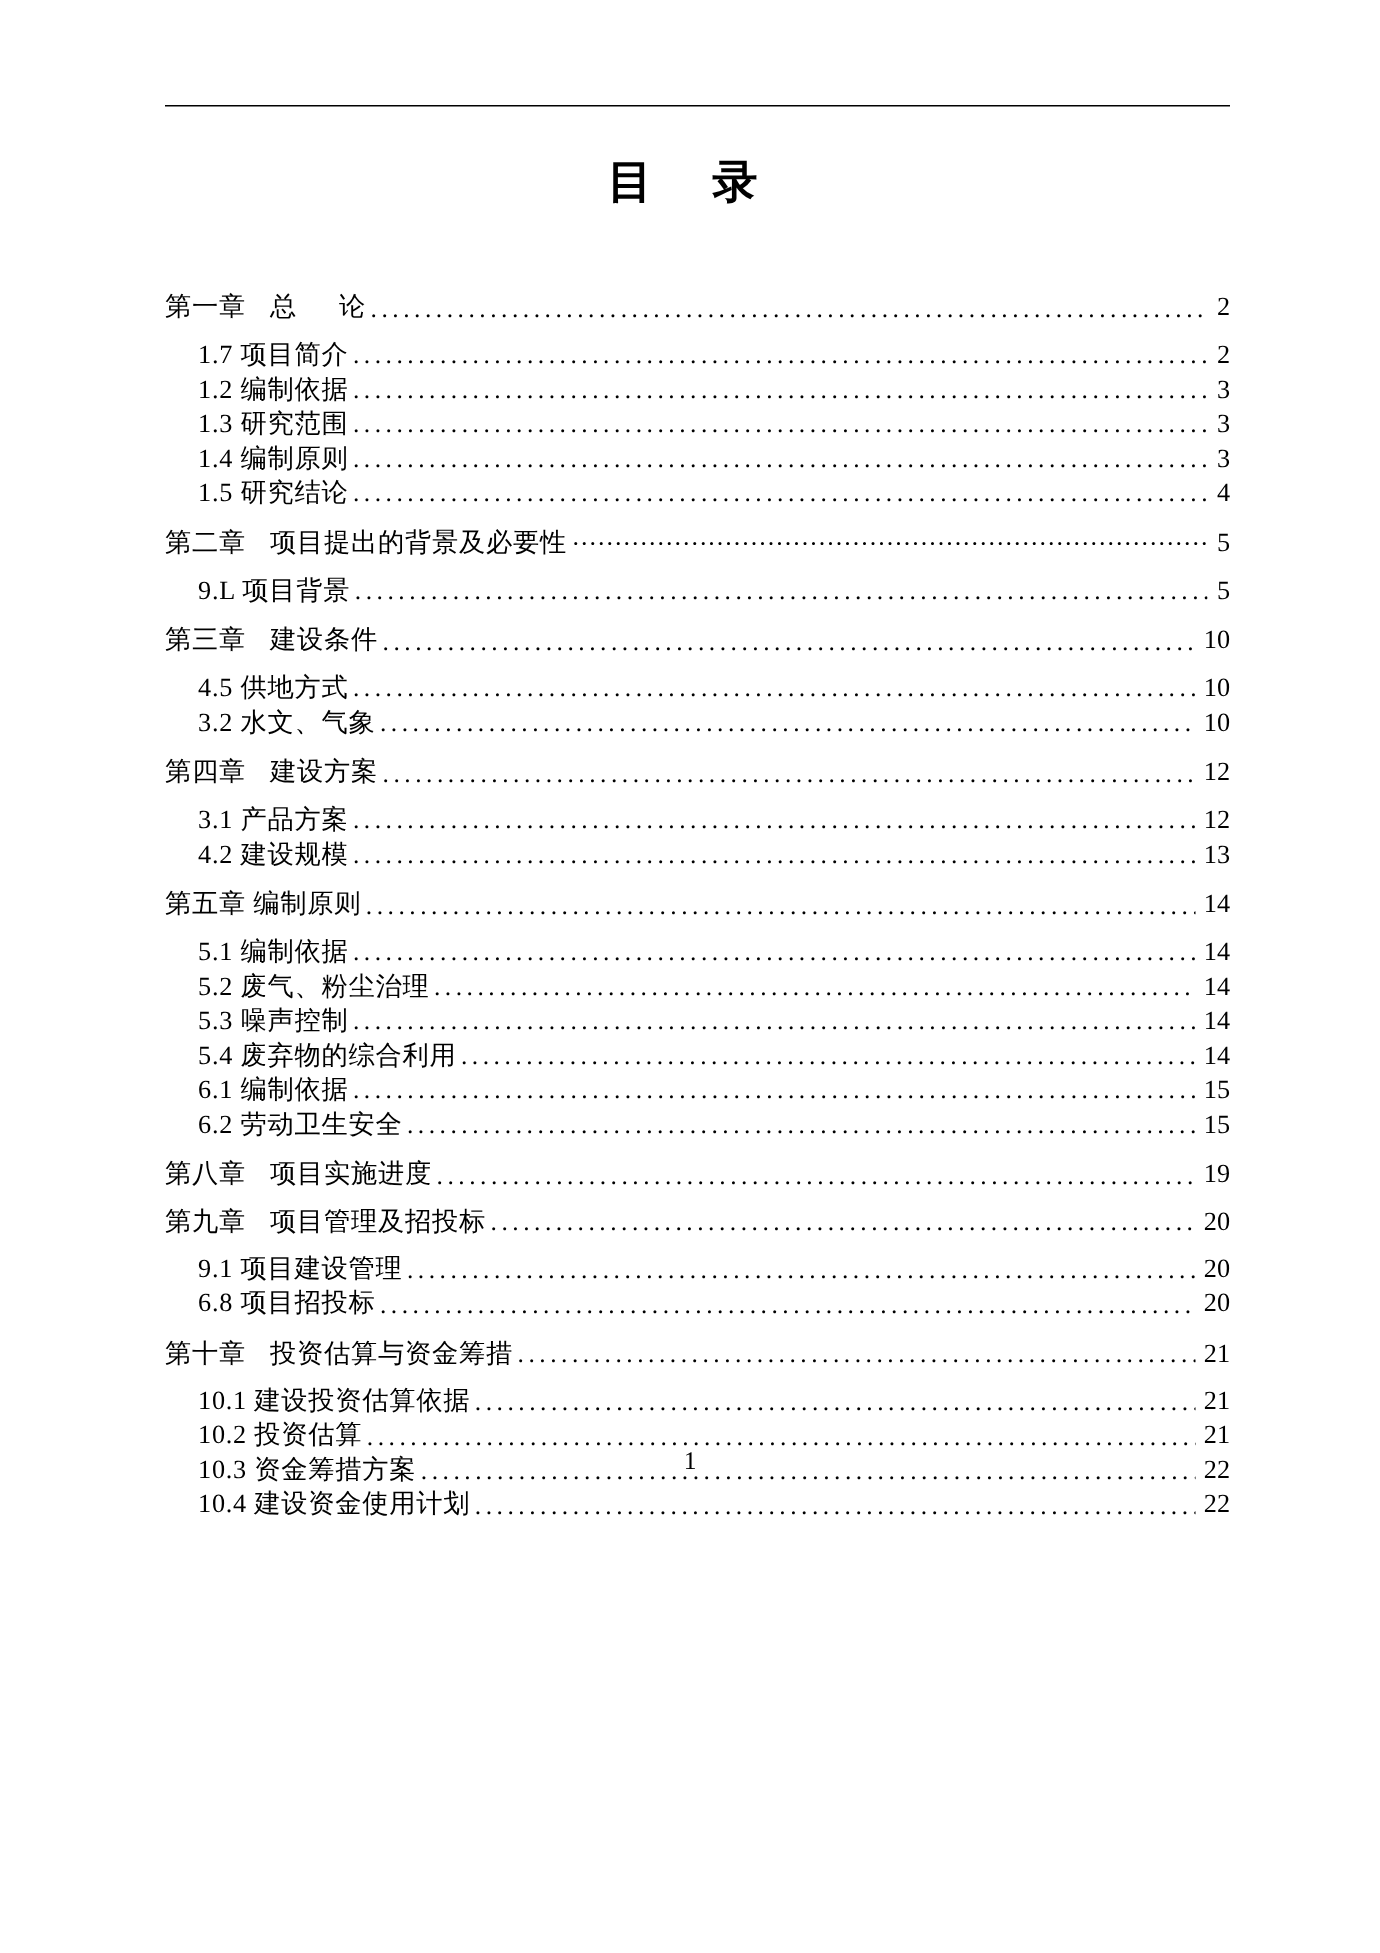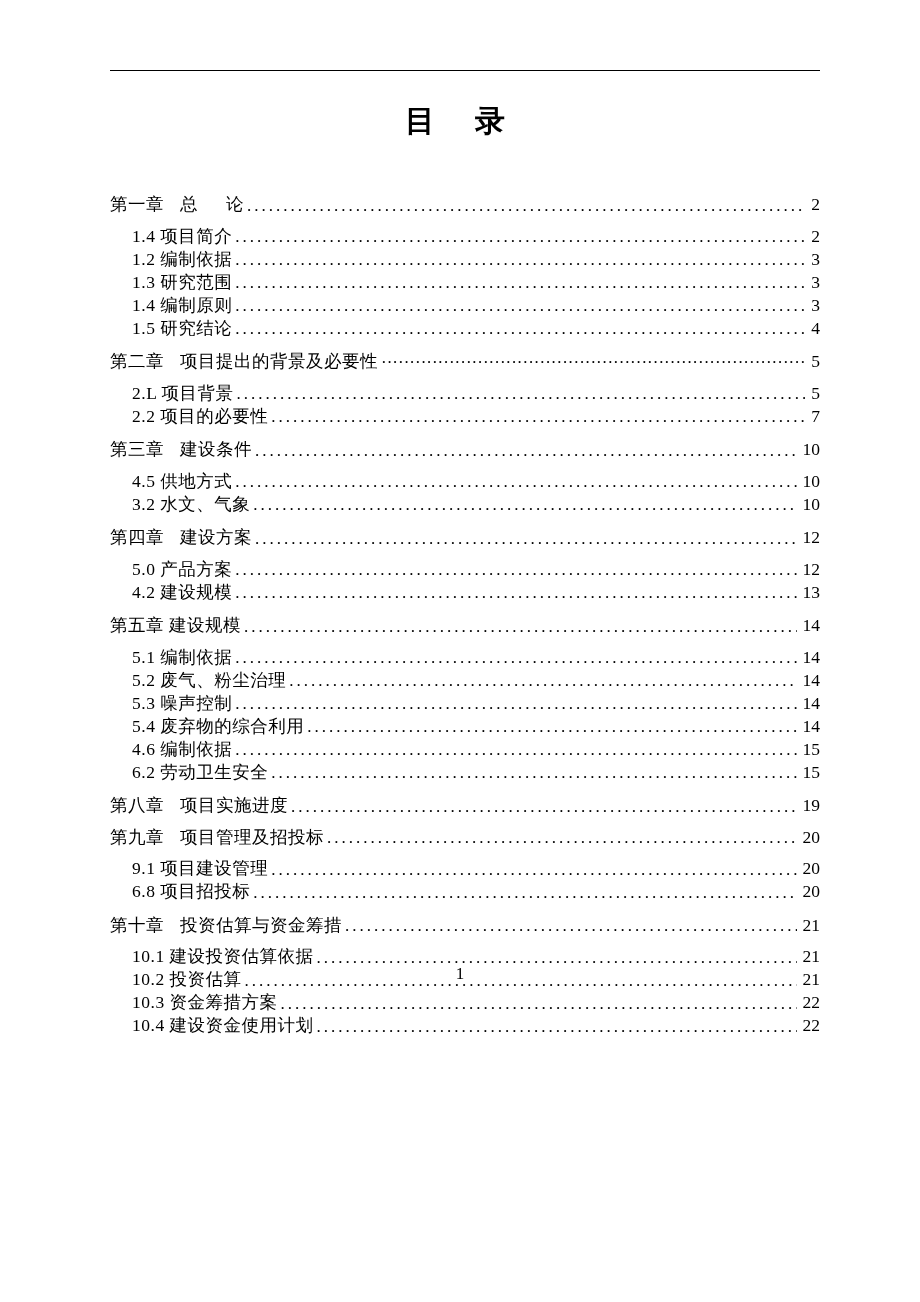--- a/index.html
+++ b/index.html
@@ -88,21 +88,21 @@
   <hr class="hr-top">
   <h1 class="title">目录</h1>
 
   <div class="toc" id="toc">
       <div class="toc-line chapter first">
         <span class="toc-label">第一章<span class="sp sp-md"></span>总<span class="sp sp-lg"></span>论</span>
         <span class="toc-leader"></span>
         <span class="toc-page">2</span>
       </div>
       <div class="toc-line sub">
-        <span class="toc-label">1.4 项目简介</span>
+        <span class="toc-label">1.7 项目简介</span>
         <span class="toc-leader"></span>
         <span class="toc-page">2</span>
       </div>
       <div class="toc-line sub">
         <span class="toc-label">1.2 编制依据</span>
         <span class="toc-leader"></span>
         <span class="toc-page">3</span>
       </div>
       <div class="toc-line sub">
         <span class="toc-label">1.3 研究范围</span>
@@ -118,29 +118,24 @@
         <span class="toc-label">1.5 研究结论</span>
         <span class="toc-leader"></span>
         <span class="toc-page">4</span>
       </div>
       <div class="toc-line chapter">
         <span class="toc-label">第二章<span class="sp sp-md"></span>项目提出的背景及必要性</span>
         <span class="toc-leader dense"></span>
         <span class="toc-page">5</span>
       </div>
       <div class="toc-line sub">
-        <span class="toc-label">2.L 项目背景</span>
+        <span class="toc-label">9.L 项目背景</span>
         <span class="toc-leader"></span>
         <span class="toc-page">5</span>
       </div>
-      <div class="toc-line sub">
-        <span class="toc-label">2.2 项目的必要性</span>
-        <span class="toc-leader"></span>
-        <span class="toc-page">7</span>
-      </div>
       <div class="toc-line chapter">
         <span class="toc-label">第三章<span class="sp sp-md"></span>建设条件</span>
         <span class="toc-leader"></span>
         <span class="toc-page">10</span>
       </div>
       <div class="toc-line sub">
         <span class="toc-label">4.5 供地方式</span>
         <span class="toc-leader"></span>
         <span class="toc-page">10</span>
       </div>
@@ -148,31 +143,31 @@
         <span class="toc-label">3.2 水文、气象</span>
         <span class="toc-leader"></span>
         <span class="toc-page">10</span>
       </div>
       <div class="toc-line chapter">
         <span class="toc-label">第四章<span class="sp sp-md"></span>建设方案</span>
         <span class="toc-leader"></span>
         <span class="toc-page">12</span>
       </div>
       <div class="toc-line sub">
-        <span class="toc-label">5.0 产品方案</span>
+        <span class="toc-label">3.1 产品方案</span>
         <span class="toc-leader"></span>
         <span class="toc-page">12</span>
       </div>
       <div class="toc-line sub">
         <span class="toc-label">4.2 建设规模</span>
         <span class="toc-leader"></span>
         <span class="toc-page">13</span>
       </div>
       <div class="toc-line chapter">
-        <span class="toc-label">第五章 建设规模</span>
+        <span class="toc-label">第五章 编制原则</span>
         <span class="toc-leader"></span>
         <span class="toc-page">14</span>
       </div>
       <div class="toc-line sub">
         <span class="toc-label">5.1 编制依据</span>
         <span class="toc-leader"></span>
         <span class="toc-page">14</span>
       </div>
       <div class="toc-line sub">
         <span class="toc-label">5.2 废气、粉尘治理</span>
@@ -183,21 +178,21 @@
         <span class="toc-label">5.3 噪声控制</span>
         <span class="toc-leader"></span>
         <span class="toc-page">14</span>
       </div>
       <div class="toc-line sub">
         <span class="toc-label">5.4 废弃物的综合利用</span>
         <span class="toc-leader"></span>
         <span class="toc-page">14</span>
       </div>
       <div class="toc-line sub">
-        <span class="toc-label">4.6 编制依据</span>
+        <span class="toc-label">6.1 编制依据</span>
         <span class="toc-leader"></span>
         <span class="toc-page">15</span>
       </div>
       <div class="toc-line sub">
         <span class="toc-label">6.2 劳动卫生安全</span>
         <span class="toc-leader"></span>
         <span class="toc-page">15</span>
       </div>
       <div class="toc-line chapter">
         <span class="toc-label">第八章<span class="sp sp-md"></span>项目实施进度</span>

